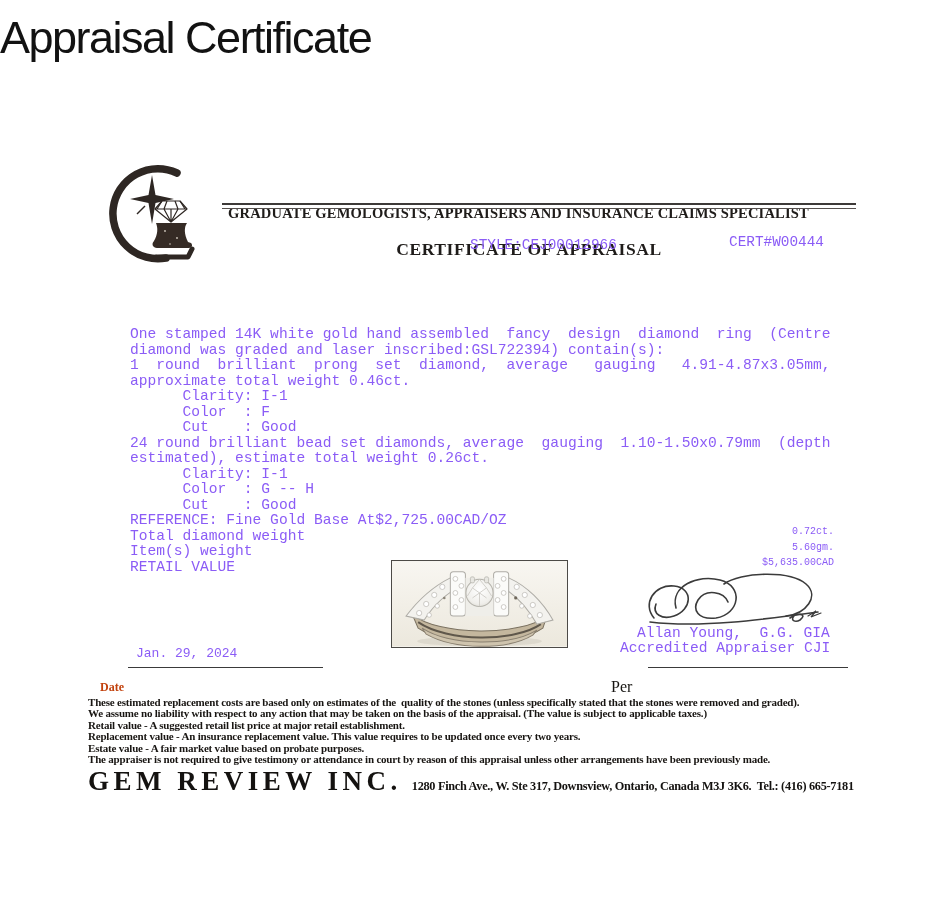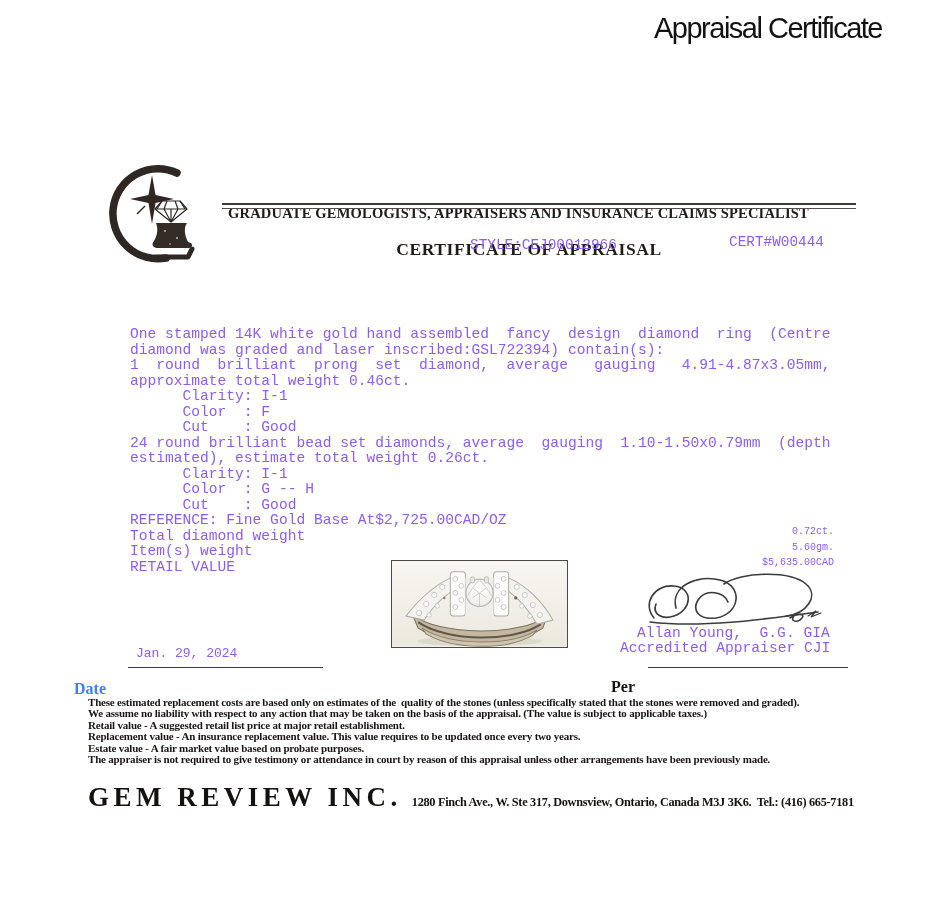--- a/index.html
+++ b/index.html
@@ -1,23 +1,23 @@
 <!DOCTYPE html>
 <html><head>
 <meta charset="utf-8">
 <style>
   html,body{margin:0;padding:0;background:#ffffff;}
   .page{
     position:relative;width:950px;height:903px;background:#ffffff;
     font-family:"Liberation Sans",sans-serif;overflow:hidden;
   }
   .page-title{
-    position:absolute;top:12px;left:0;width:882px;text-align:right;
+    position:absolute;top:12px;left:0;width:882px;text-align:left;
     font-family:"Liberation Sans","DejaVu Sans",sans-serif;
-    font-size:29px;font-weight:500;letter-spacing:-1.5px;color:#121212;margin:0;
+    font-size:45px;font-weight:500;letter-spacing:-1.5px;color:#121212;margin:0;
   }
   .cert{position:absolute;left:0;top:150px;width:950px;height:640px;}
   .serif{font-family:"Liberation Serif","DejaVu Serif",serif;margin-top:28px;}
   .mono{font-family:"Liberation Mono","DejaVu Sans Mono",monospace;color:#8b5cf6;}
 
   .logo{position:absolute;left:104px;top:14px;width:110px;height:118px;}
 
   .tagline{
     position:absolute;left:228px;top:27px;width:630px;
     font-size:14.5px;font-weight:700;letter-spacing:.2px;color:#1f1c1a;white-space:pre;
@@ -44,34 +44,34 @@
 
   .photo-frame{
     position:absolute;left:391px;top:410px;width:177px;height:88px;
     border:1.5px solid #4c4a47;background:#f6f4ee;box-sizing:border-box;
   }
   .photo-frame svg{display:block;width:100%;height:100%;}
 
   .sig-svg{position:absolute;left:640px;top:420px;width:200px;height:72px;z-index:3;}
   .sig-name{position:absolute;left:637px;top:475px;font-size:14.6px;white-space:pre;z-index:2;}
   .sig-title{position:absolute;left:620px;top:490px;font-size:14.6px;white-space:pre;z-index:2;}
-  .per-label{position:absolute;left:611px;top:500px;font-size:16px;font-weight:700;color:#171512;}
+  .per-label{position:absolute;left:611px;top:500px;font-size:16px;font-weight:400;color:#171512;}
   .per-line{position:absolute;left:648px;top:517px;width:200px;border-top:1.6px solid #3a3a3a;}
 
-  .date-label{position:absolute;left:74px;top:502px;font-size:16px;font-weight:700;color:#3b82f6;}
+  .date-label{position:absolute;left:100px;top:502px;font-size:12px;font-weight:700;color:#c2410c;}
   .date-value{position:absolute;left:120px;top:496px;font-size:13px;white-space:pre;margin-left:16px;}
   .date-line{position:absolute;left:128px;top:517px;width:195px;border-top:1.6px solid #3a3a3a;}
 
   .disclaimers{
     position:absolute;left:88px;top:519px;width:820px;
     font-size:11px;font-weight:700;line-height:11.4px;letter-spacing:-0.2px;
     color:#181512;white-space:pre;
   }
   .footer{
-    position:absolute;left:88px;top:604px;width:820px;
+    position:absolute;left:88px;top:588px;width:820px;
     display:flex;align-items:baseline;gap:10px;color:#141210;
   }
   .footer .company{font-size:27px;font-weight:700;letter-spacing:4.5px;white-space:pre;}
   .footer .address{font-size:12.3px;font-weight:700;letter-spacing:-0.3px;white-space:pre;}
 </style>
 </head>
 <body>
 
 <div class="page">
 

